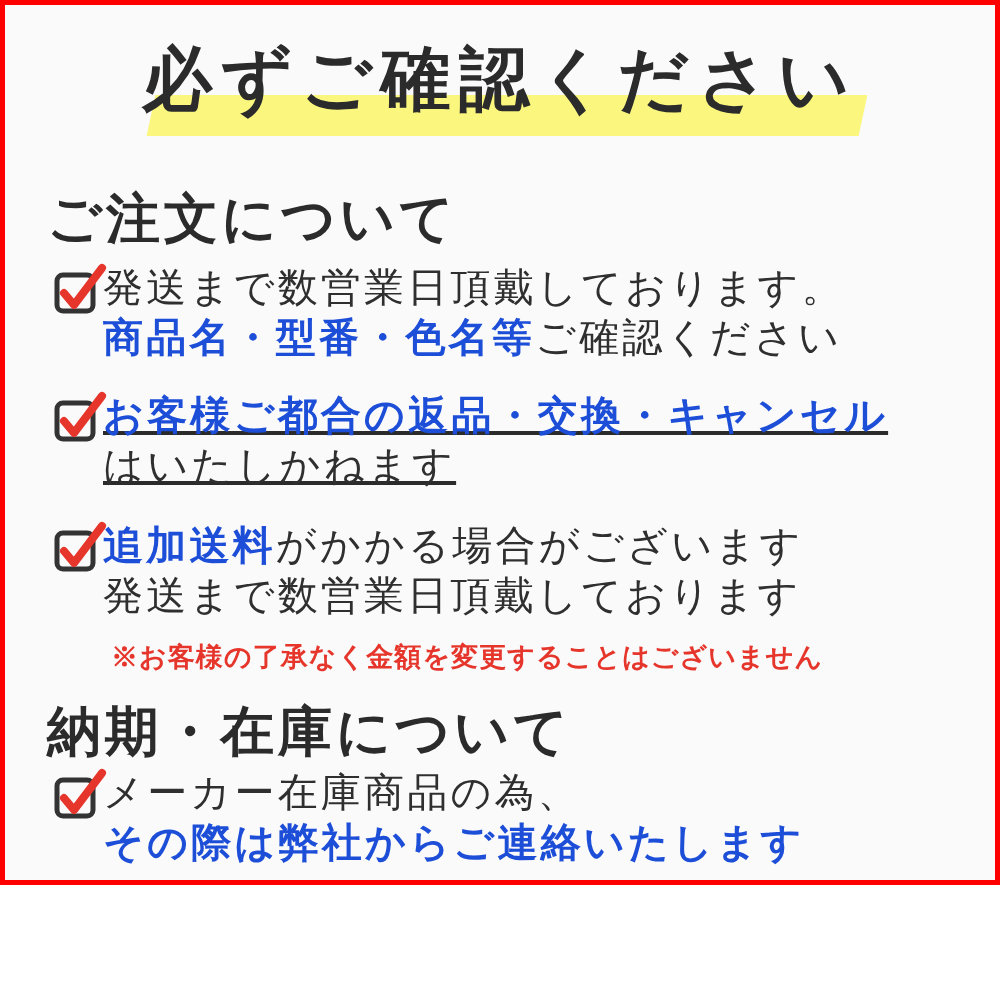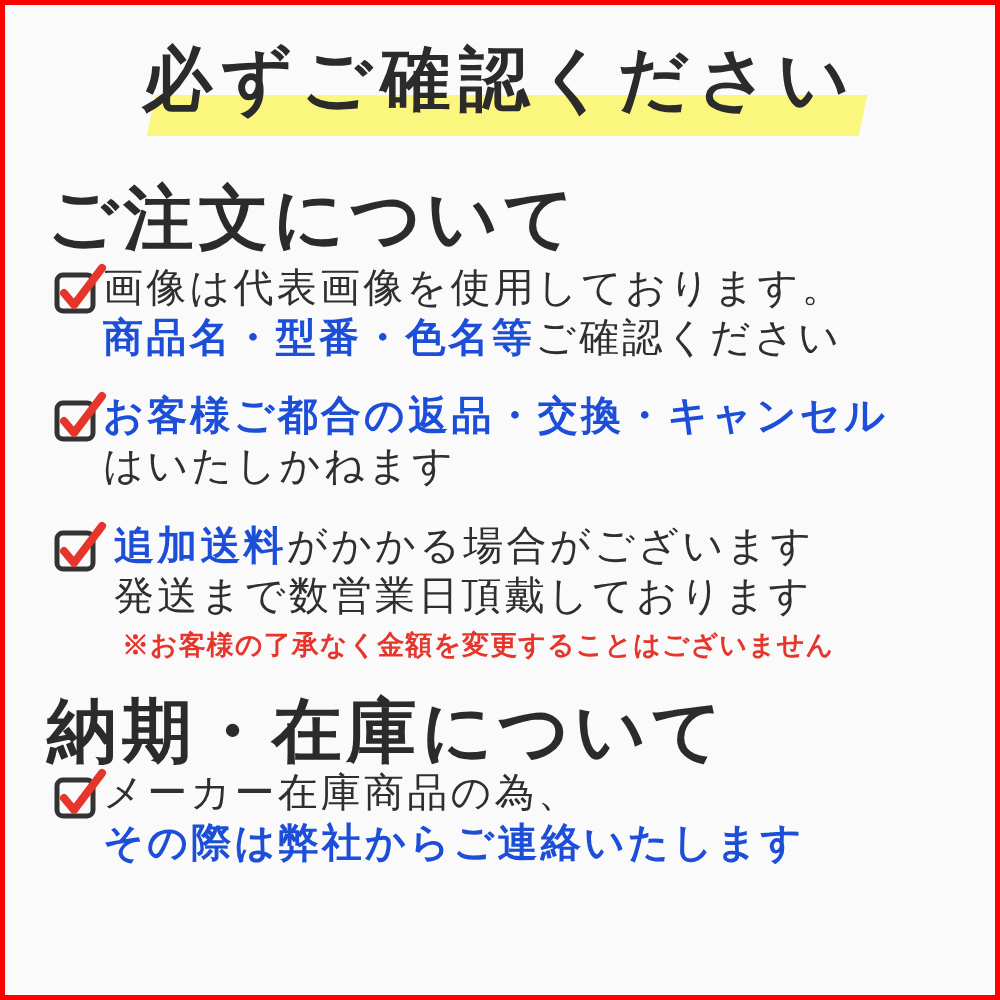--- a/index.html
+++ b/index.html
@@ -1,20 +1,20 @@
 <!DOCTYPE html>
 <html><head>
 <meta charset="utf-8">
 <style>
   * { margin: 0; padding: 0; box-sizing: border-box; }
   html, body { background: #ffffff; }
   .page {
     position: relative;
     width: 1000px;
-    height: 1000px;
+    height: 885px;
     background: #fafafa;
     border: 5px solid #ff0000;
     overflow: hidden;
     font-family: "Liberation Serif", "DejaVu Serif", serif;
     color: #2b2b2b;
   }
   .title-highlight {
     position: absolute;
     left: 146px;
     top: 90px;
@@ -32,57 +32,57 @@
     font-size: 70px;
     line-height: 78px;
     font-weight: 700;
     letter-spacing: 0.12em;
     color: #2b2b2b;
     white-space: nowrap;
   }
   .section-heading {
     position: absolute;
     left: 42px;
-    font-size: 70px;
+    font-size: 54px;
     line-height: 62px;
     font-weight: 700;
     letter-spacing: 0.07em;
     color: #2b2b2b;
     white-space: nowrap;
   }
   .heading-1 { top: 183px; }
   .heading-2 { top: 696px; }
   .notice-item {
     position: absolute;
     left: 48px;
     display: flex;
     align-items: flex-start;
   }
   .item-1 { top: 258px; }
-  .item-2 { top: 386px; }
-  .item-3 { top: 516px; gap: 11px; }
+  .item-2 { top: 386px; text-decoration: underline; }
+  .item-3 { top: 516px; }
   .item-4 { top: 763px; justify-content: center; }
   .item-5 { top: 884px; }
   .cb {
     flex: 0 0 auto;
     width: 50px;
     height: 52px;
     display: block;
   }
   .cb svg { display: block; width: 50px; height: 52px; overflow: visible; }
   .item-lines {
     font-size: 40px;
     line-height: 50px;
     letter-spacing: 0.08em;
     white-space: nowrap;
   }
   .seg-black { color: #2f2f2f; font-weight: 400; }
   .seg-red   { color: #1d4ed8; font-weight: 700; }
   .item-note {
-    margin-top: 8px;
+    margin-top: 20px;
     padding-left: 8px;
     font-size: 27px;
     line-height: 32px;
     letter-spacing: 0.04em;
     color: #e6352b;
     font-weight: 600;
     white-space: nowrap;
   }
 </style>
 </head>
@@ -96,21 +96,21 @@
   <h2 class="section-heading heading-1">ご注文について</h2>
 
   <div class="notice-item item-1">
     <span class="cb">
       <svg viewBox="0 0 50 52" xmlns="http://www.w3.org/2000/svg">
         <rect x="4" y="12" width="36" height="36" rx="6" fill="none" stroke="#333333" stroke-width="5"></rect>
         <path d="M 11 30 L 21 42 L 49 5" fill="none" stroke="#e6352b" stroke-width="8" stroke-linecap="round" stroke-linejoin="round"></path>
       </svg>
     </span>
     <div class="item-lines">
-      <div class="line"><span class="seg-black">画像は代表画像を使用しております。</span></div>
+      <div class="line"><span class="seg-black">発送まで数営業日頂戴しております。</span></div>
       <div class="line"><span class="seg-red">商品名・型番・色名等</span><span class="seg-black">ご確認ください</span></div>
     </div>
   </div>
 
   <div class="notice-item item-2">
     <span class="cb">
       <svg viewBox="0 0 50 52" xmlns="http://www.w3.org/2000/svg">
         <rect x="4" y="12" width="36" height="36" rx="6" fill="none" stroke="#333333" stroke-width="5"></rect>
         <path d="M 11 30 L 21 42 L 49 5" fill="none" stroke="#e6352b" stroke-width="8" stroke-linecap="round" stroke-linejoin="round"></path>
       </svg>

